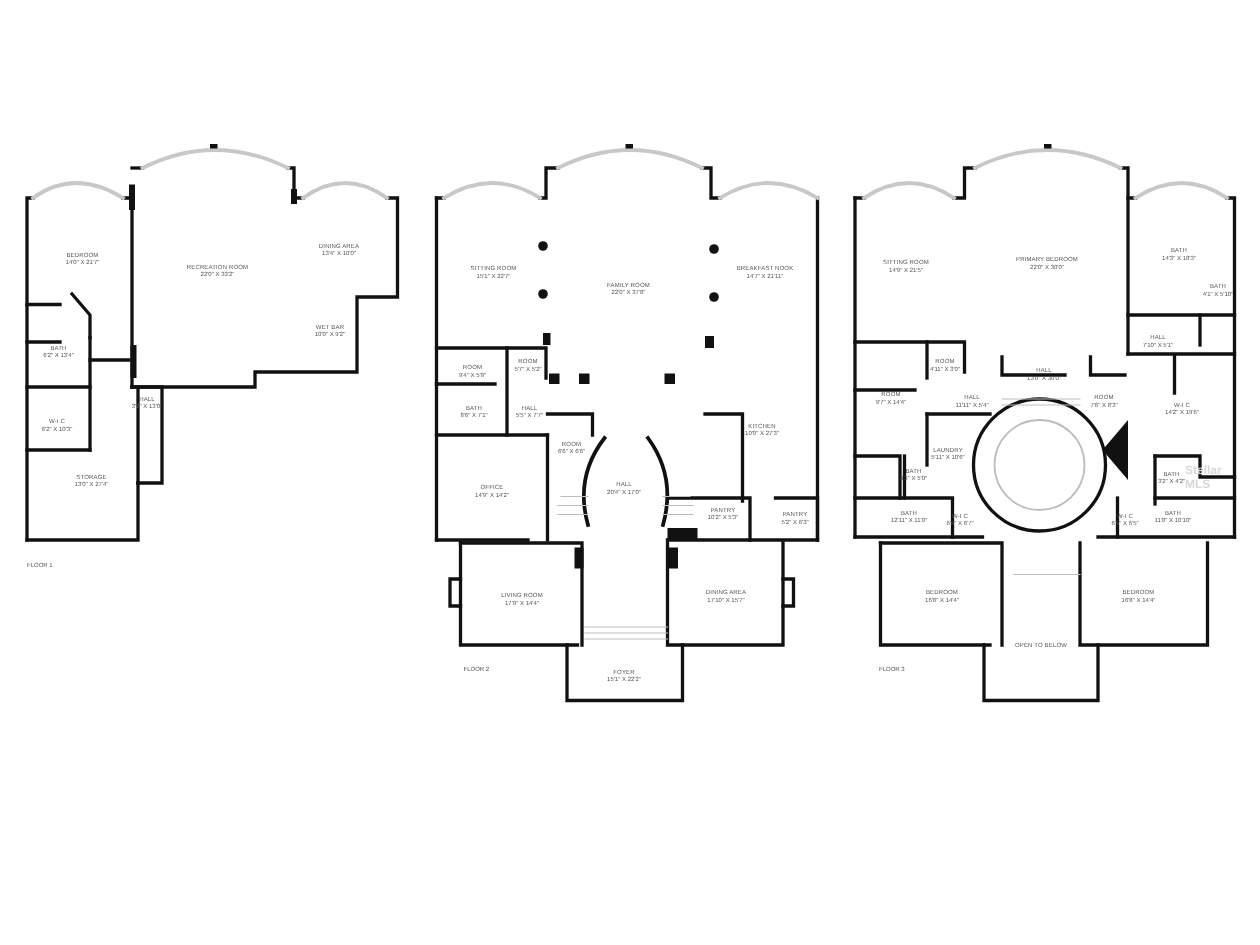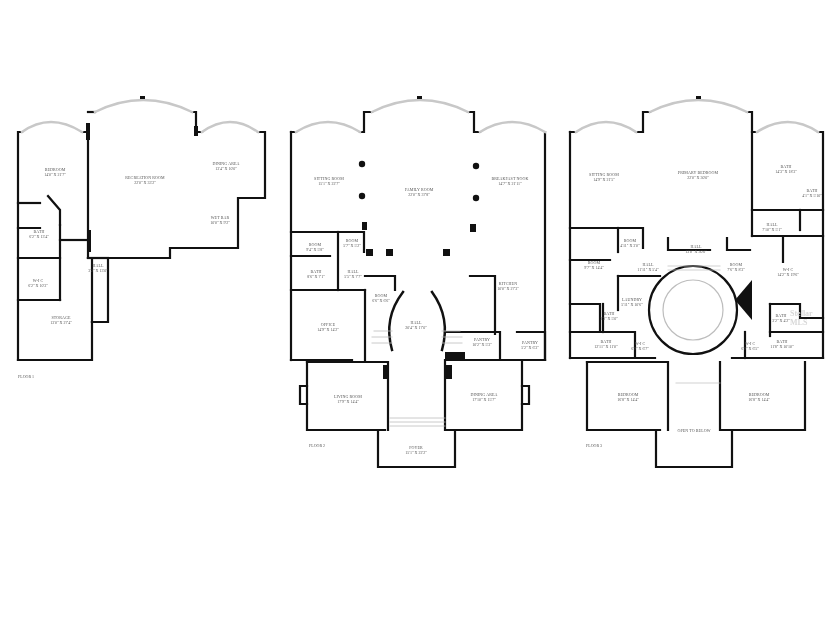--- a/index.html
+++ b/index.html
@@ -1,17 +1,17 @@
 <!DOCTYPE html>
 <html><head>
 <meta charset="utf-8">
 <style>
   html,body{margin:0;padding:0;background:#ffffff;}
   body{width:840px;height:630px;position:relative;overflow:hidden;font-family:"Liberation Sans",sans-serif;}
-  .canvas{position:absolute;left:0;top:0;width:812px;height:630px;font-family:Liberation Serif, serif;}
+  .canvas{position:absolute;left:0;top:0;width:812px;height:630px;}
   svg{position:absolute;left:0;top:0;}
   .lbl{position:absolute;text-align:center;color:#555;font-size:4px;line-height:5px;text-transform:uppercase;white-space:nowrap;transform:translate(-50%,-50%);}
   .lbl .n{display:block;letter-spacing:0.1px;}
   .lbl .d{display:block;}
   .floor-lbl{position:absolute;font-size:4px;color:#555;text-transform:uppercase;}
   .wm{position:absolute;left:790px;top:309px;font-size:8px;color:#d8d8d8;font-weight:bold;}
 </style>
 </head>
 <body>
 

